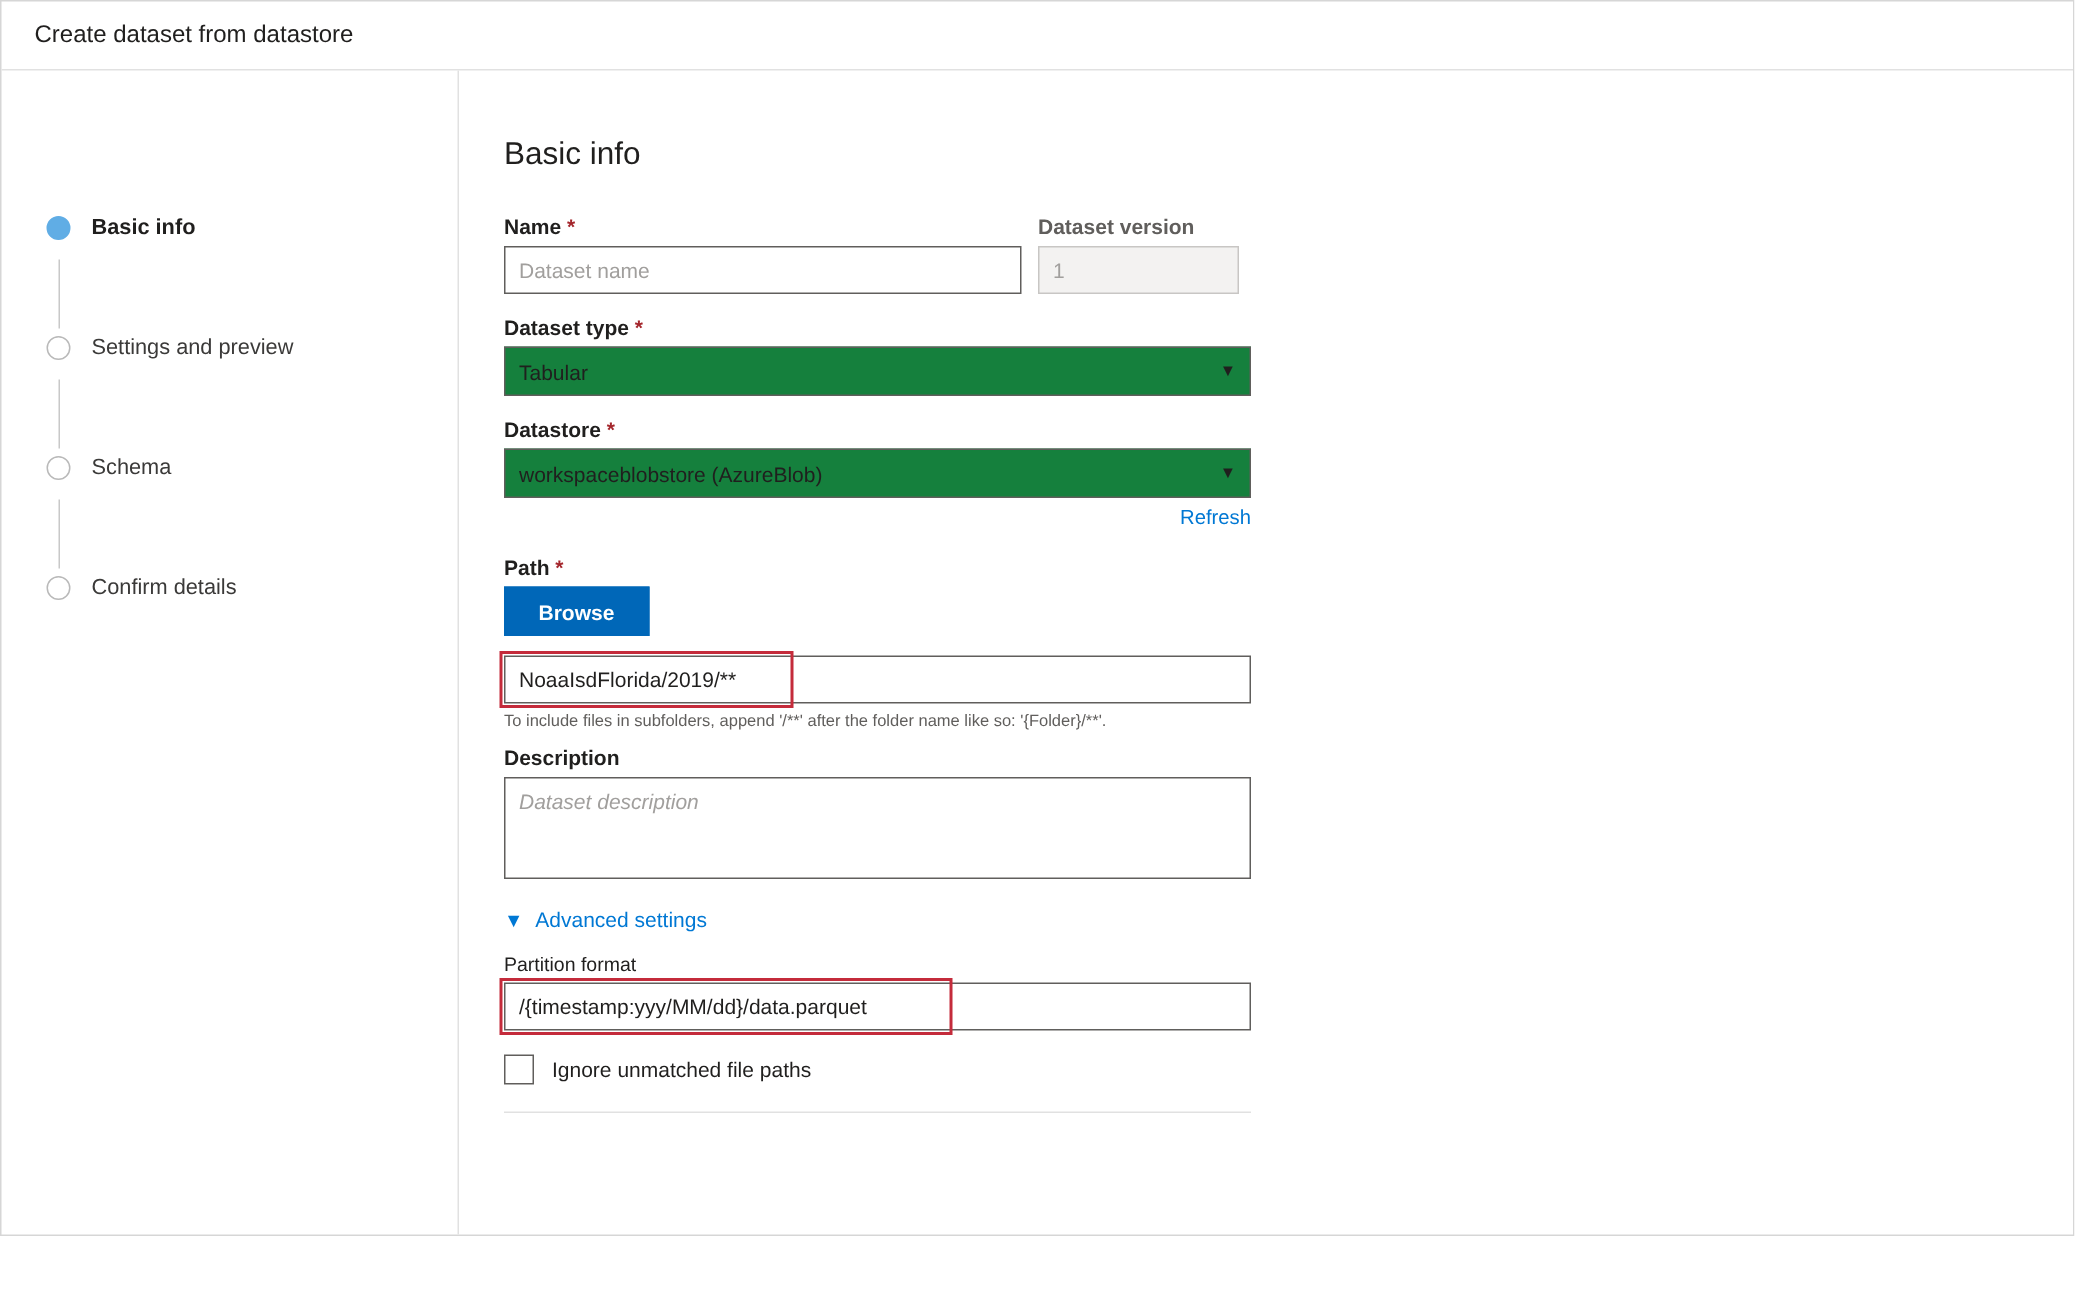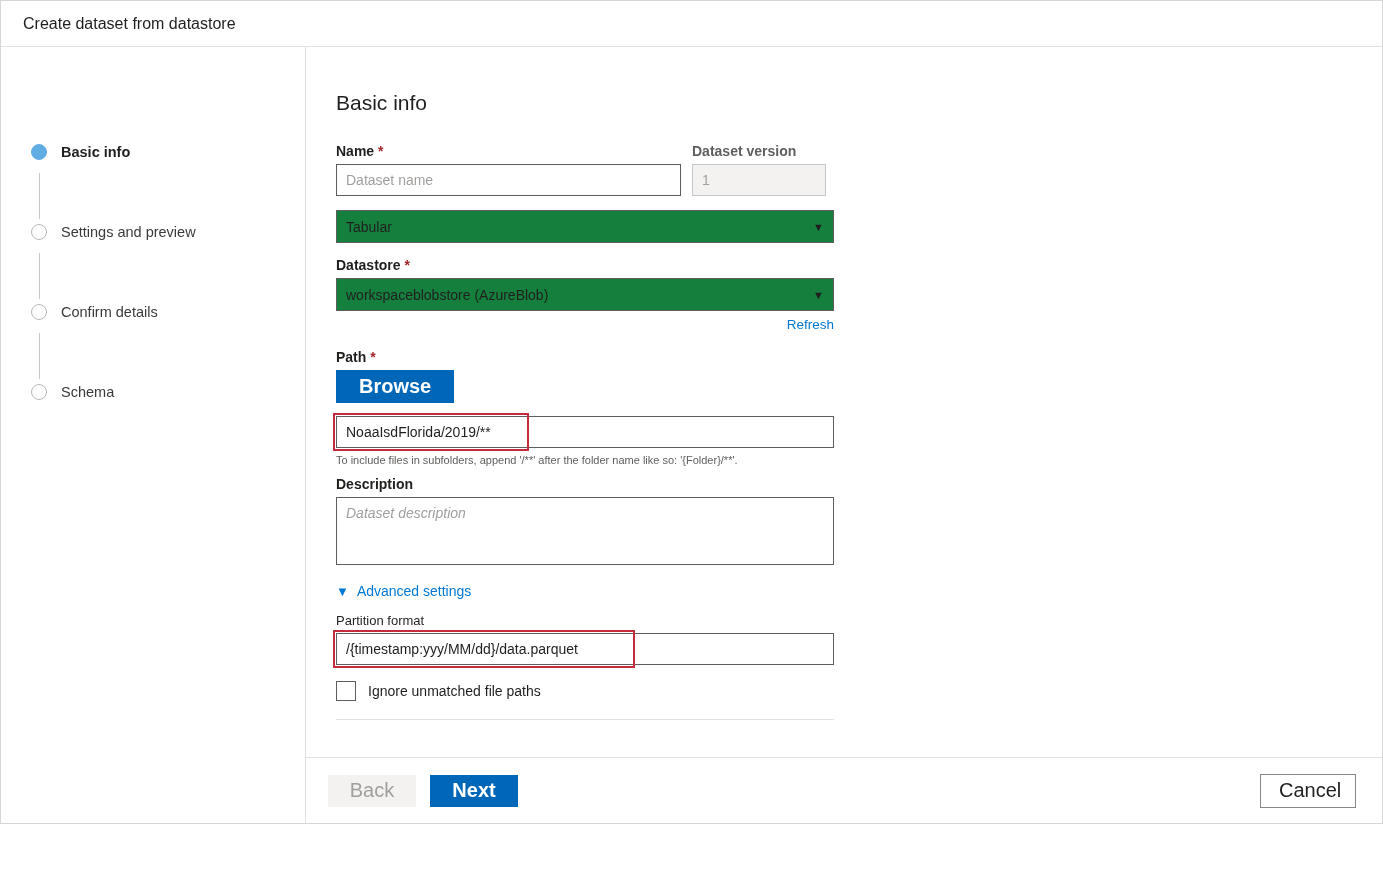--- a/index.html
+++ b/index.html
@@ -160,21 +160,21 @@
     margin-top: 4px;
   }
   .link {
     color: #0078d4;
     font-size: 13.5px;
     cursor: pointer;
     text-decoration: none;
   }
   .btn {
     font-family: "Liberation Sans", sans-serif;
-    font-size: 20px;
+    font-size: 14px;
     border: 1px solid transparent;
     height: 32px;
     padding: 0 18px;
     cursor: pointer;
   }
   .btn-primary {
     background: #0067b8;
     color: #ffffff;
     border-color: #0067b8;
     font-weight: bold;
@@ -298,25 +298,25 @@
       <div class="step active">
         <span class="bullet"></span>
         <span class="label">Basic info</span>
       </div>
       <div class="step">
         <span class="bullet"></span>
         <span class="label">Settings and preview</span>
       </div>
       <div class="step">
         <span class="bullet"></span>
-        <span class="label">Confirm details</span>
+        <span class="label">Schema</span>
       </div>
       <div class="step">
         <span class="bullet"></span>
-        <span class="label">Schema</span>
+        <span class="label">Confirm details</span>
       </div>
     </div>
 
     <div class="main">
       <div class="main-scroll">
 
         <h2 class="section-title">Basic info</h2>
 
         <div class="row-top">
           <div class="col-name">
@@ -326,20 +326,24 @@
             </label>
             <input class="txt" type="text" placeholder="Dataset name" style="">
           </div>
           <div class="col-version">
             <label class="field-label label-muted">Dataset version</label>
             <input class="txt" type="text" disabled="" value="1" style="">
           </div>
         </div>
 
         <div class="mt14">
+          <label class="field-label">
+            <span>Dataset type</span>
+            <span class="req">*</span>
+          </label>
           <div class="select-wrap">
             <div class="select-box">
               <span>Tabular</span>
             </div>
             <span class="chev">▼</span>
           </div>
         </div>
 
         <div class="mt14">
           <label class="field-label">
@@ -390,25 +394,16 @@
 
         <div class="chk-row">
           <span class="chk"></span>
           <span class="chk-label">Ignore unmatched file paths</span>
         </div>
 
         <div class="divider"></div>
 
       </div>
 
-      <div class="footer">
-        <div class="footer-left">
-          <button class="btn btn-disabled btn-back">Back</button>
-          <button class="btn btn-primary btn-next">Next</button>
-        </div>
-        <div class="footer-right">
-          <button class="btn btn-default btn-cancel">Cancel</button>
-        </div>
-      </div>
 
     </div>
   </div>
 </div>
 
 </body></html>

